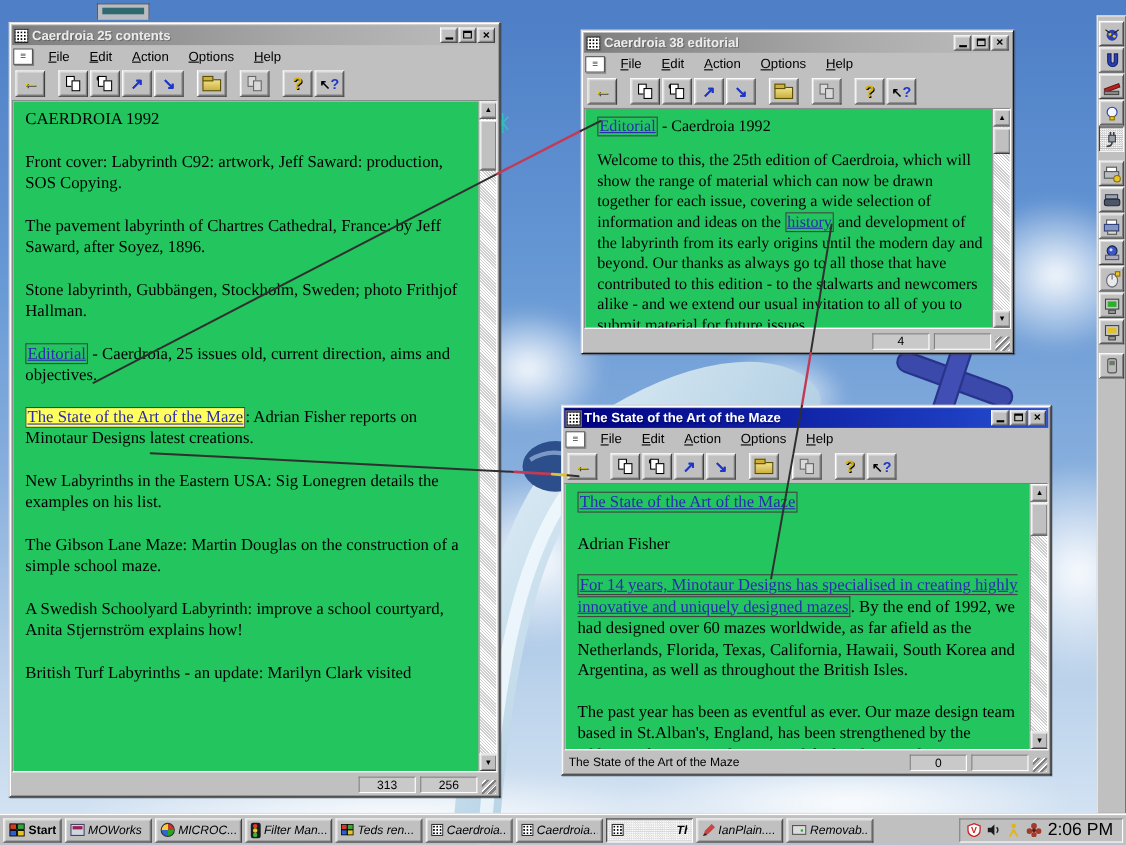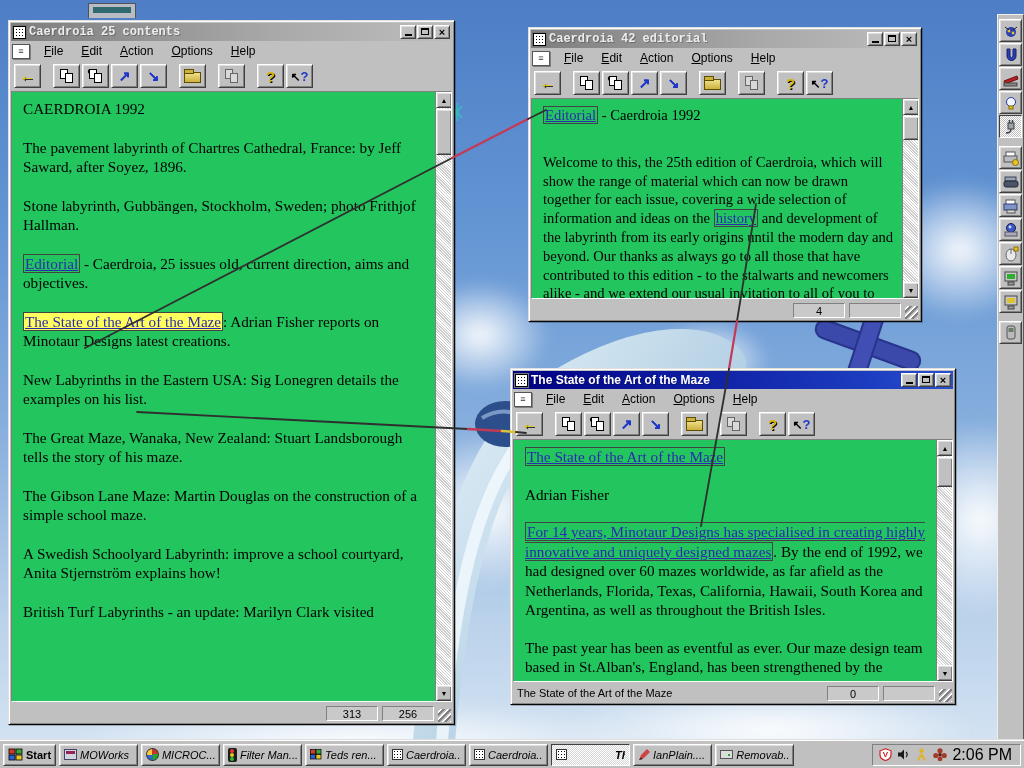--- a/index.html
+++ b/index.html
@@ -19,21 +19,21 @@
 
   
   .win { position:absolute; background:#c0c0c0; padding:2px; display:flex; flex-direction:column;
     border:1px solid; border-color:#dfdfdf #060606 #060606 #dfdfdf;
     box-shadow:inset 1px 1px 0 #fff, inset -1px -1px 0 #868686, 1px 1px 0 rgba(0,0,0,.25); }
   .titlebar { height:18px; flex:0 0 18px; display:flex; align-items:center; gap:3px; padding:0 2px; }
   .titlebar.inactive { background:linear-gradient(90deg,#7e7e7e,#a9a9a9 60%,#bdbdbd); }
   .titlebar.active { background:linear-gradient(90deg,#000082,#1c3cc0 80%,#2950d0); }
   .title-text { flex:1; font-size:12px; font-weight:bold; color:#fff; white-space:nowrap; overflow:hidden;
     text-shadow:1px 1px 0 rgba(0,0,0,.25); }
-  .titlebar.inactive .title-text { color:#ececec;font-family:Liberation Mono, monospace; }
+  .titlebar.inactive .title-text { color:#ececec; }
   .caps { display:flex; gap:1px; }
   .cap { width:16px; height:14px; background:#c0c0c0; border:1px solid; border-color:#fff #404040 #404040 #fff;
     box-shadow:inset 1px 1px 0 #dfdfdf, inset -1px -1px 0 #808080;
     font-size:9px; line-height:11px; text-align:center; font-weight:bold; color:#000; padding:0; }
   .glyph-min { display:inline-block; width:7px; height:2px; background:#000; margin-top:8px; }
   .glyph-max { display:inline-block; width:8px; height:7px; border:1px solid #000; border-top:2px solid #000; margin-top:2px; }
   .cap.close { font-size:11px; line-height:11px; }
   .docico { width:13px; height:13px; flex:0 0 13px; background:#fff; border:1px solid #000; outline:1px solid #777;
     background-image:radial-gradient(circle,#000 30%,transparent 34%); background-size:3px 3px; background-position:1px 1px; }
   .menubar { height:20px; flex:0 0 20px; display:flex; align-items:center; gap:2px; padding:1px 1px; }
@@ -221,26 +221,26 @@
     <button class="tbtn mlg">
         <span class="ic-help">?</span>
       </button>
     <button class="tbtn">
         <span class="ctx"><b class="cur">↖</b><b class="q">?</b></span>
       </button>
   </div>
   <div class="docwrap">
     <div class="docarea">
       <p>CAERDROIA 1992</p>
+      <p>Front cover: Labyrinth C92: artwork, Jeff Saward: production, SOS Copying.</p>
       <p>The pavement labyrinth of Chartres Cathedral, France: by Jeff Saward, after Soyez, 1896.</p>
       <p>Stone labyrinth, Gubbängen, Stockholm, Sweden; photo Frithjof Hallman.</p>
       <p><a class="link">Editorial</a><span> - Caerdroia, 25 issues old, current direction, aims and objectives.</span></p>
       <p><a class="link hl">The State of the Art of the Maze</a><span>: Adrian Fisher reports on Minotaur Designs latest creations.</span></p>
       <p>New Labyrinths in the Eastern USA: Sig Lonegren details the examples on his list.</p>
-      <p>The Great Maze, Wanaka, New Zealand: Stuart Landsborough tells the story of his maze.</p>
       <p>The Gibson Lane Maze: Martin Douglas on the construction of a simple school maze.</p>
       <p>A Swedish Schoolyard Labyrinth: improve a school courtyard, Anita Stjernström explains how!</p>
       <p>British Turf Labyrinths - an update: Marilyn Clark visited</p>
     </div>
     <div class="scrollbar">
       <button class="sbtn sup">▲</button>
       <div class="sthumb" style="top:17px;height:46px;"></div>
       <button class="sbtn sdn">▼</button>
     </div>
   </div>
@@ -248,21 +248,21 @@
     <span class="sb-spacer"></span>
     <span class="sfield">313</span>
     <span class="sfield">256</span>
     <span class="grip"></span>
   </div>
 </div>
 
 <div class="win" style="left:528px;top:27px;width:394px;height:295px;z-index:11">
   <div class="titlebar inactive">
     <span class="docico"></span>
-    <span class="title-text">Caerdroia 42 editorial</span>
+    <span class="title-text">Caerdroia 38 editorial</span>
     <span class="caps">
       <button class="cap"><i class="glyph-min"></i></button>
       <button class="cap"><i class="glyph-max"></i></button>
       <button class="cap close">×</button>
     </span>
   </div>
   <div class="menubar">
     <span class="pageico">≡</span>
     <span class="menu-item">File</span>
     <span class="menu-item">Edit</span>
@@ -304,21 +304,21 @@
       </button>
     <button class="tbtn mlg">
         <span class="ic-help">?</span>
       </button>
     <button class="tbtn">
         <span class="ctx"><b class="cur">↖</b><b class="q">?</b></span>
       </button>
   </div>
   <div class="docwrap">
     <div class="docarea" style="font-size:14.6px;line-height:18.8px;">
-      <p style="margin-bottom:28px;"><a class="link">Editorial</a><span> - Caerdroia 1992</span></p>
+      <p style="margin-bottom:12px;"><a class="link">Editorial</a><span> - Caerdroia 1992</span></p>
       <p style="margin:0;"><span>Welcome to this, the 25th edition of Caerdroia, which will show the range of material which can now be drawn together for each issue, covering a wide selection of information and ideas on the </span><a class="link">history</a><span> and development of the labyrinth from its early origins until the modern day and beyond. Our thanks as always go to all those that have contributed to this edition - to the stalwarts and newcomers alike - and we extend our usual invitation to all of you to submit material for future issues.</span></p>
     </div>
     <div class="scrollbar">
       <button class="sbtn sup">▲</button>
       <div class="sthumb" style="top:17px;height:24px;"></div>
       <button class="sbtn sdn">▼</button>
     </div>
   </div>
   <div class="statusbar">
     <span class="sb-spacer"></span>

